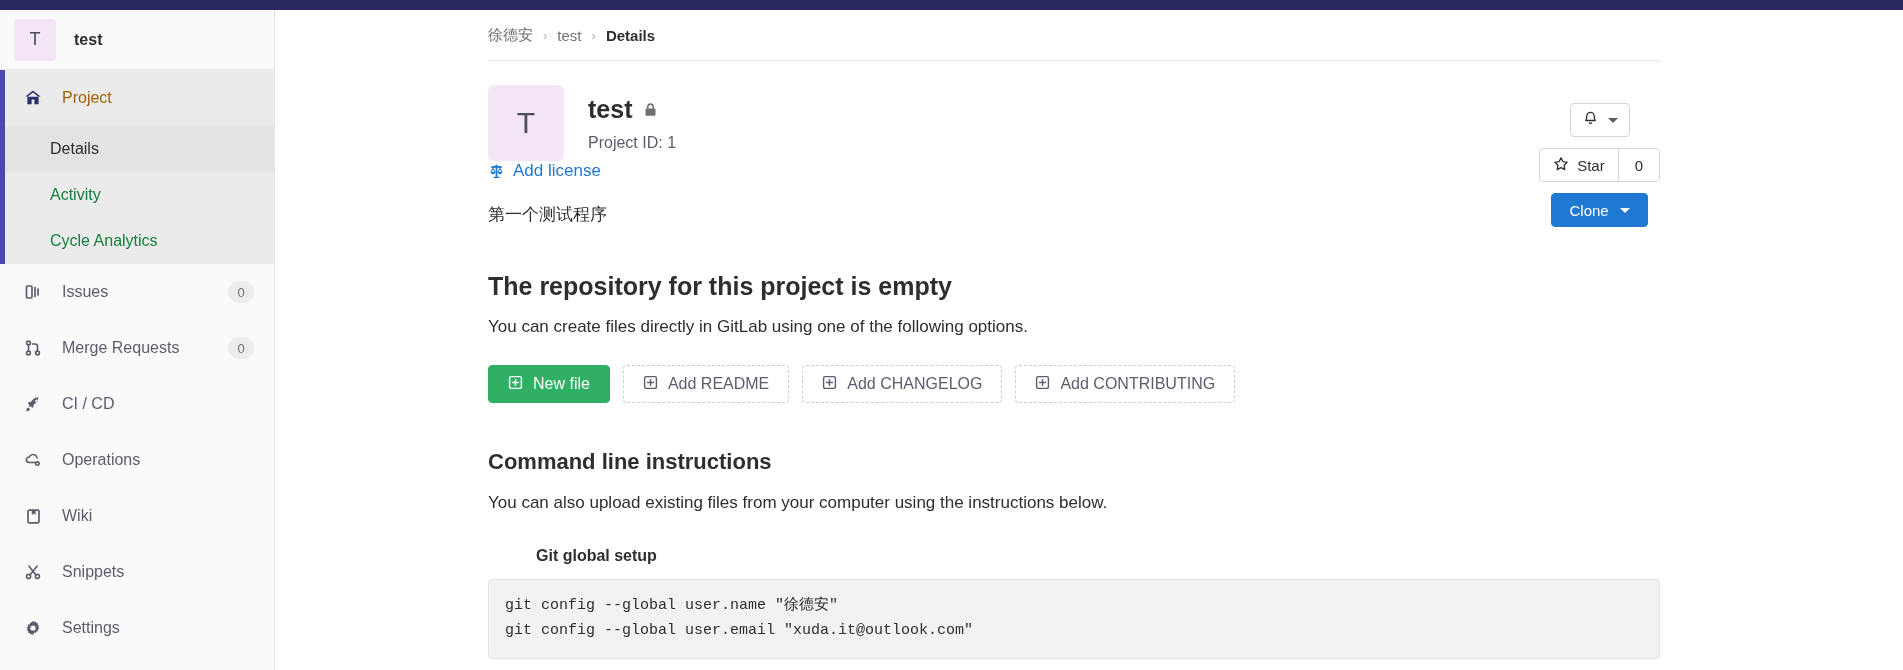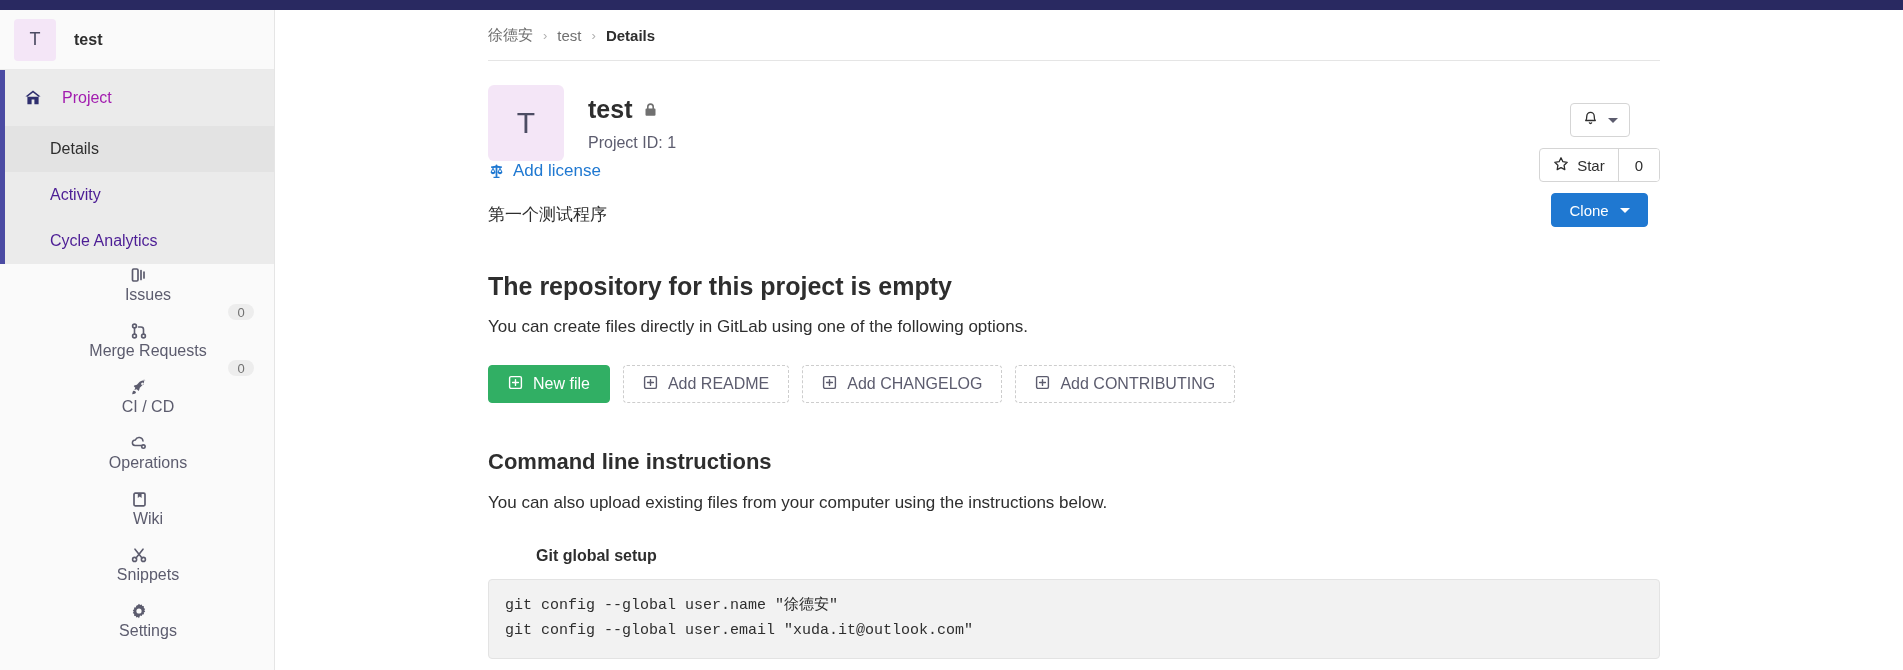--- a/index.html
+++ b/index.html
@@ -43,39 +43,39 @@
   }
 
   .sb-section { position: relative; background: #ebebeb; }
   .sb-section::before {
     content: ""; position: absolute; left: 0; top: 0;
     width: 5px; height: 100%; background: #4b4ba3;
   }
   .sb-row {
     display: flex; align-items: center;
     height: 56px; padding-left: 22px;
-    font-size: 16px; color: #a21caf;
+    font-size: 16px; color: #a16207;
     cursor: pointer; position: relative;
   }
   .sb-row .ic {
     width: 22px; height: 22px; margin-right: 18px;
     display: flex; align-items: center; justify-content: center;
     flex: none;
   }
   .sb-row .ic svg { display: block; }
   .sb-sub {
     display: flex; align-items: center;
     height: 46px; padding-left: 50px;
-    font-size: 16px; color: #4c1d95; cursor: pointer;
+    font-size: 16px; color: #15803d; cursor: pointer;
   }
   .sb-sub.active { background: #e3e3e3; color: #2e2e2e; }
   .sb-item {
     display: flex; align-items: center;
     height: 56px; padding-left: 22px;
-    font-size: 16px; color: #5c5c6e; cursor: pointer; flex-direction: column;
+    font-size: 16px; color: #5c5c6e; cursor: pointer;
   }
   .sb-item .ic {
     width: 22px; height: 22px; margin-right: 18px;
     display: flex; align-items: center; justify-content: center;
     flex: none; color: #5c5c6e;
   }
   .sb-badge {
     margin-left: auto; margin-right: 20px;
     min-width: 26px; height: 22px; border-radius: 11px;
     background: #ededed; color: #707070;

